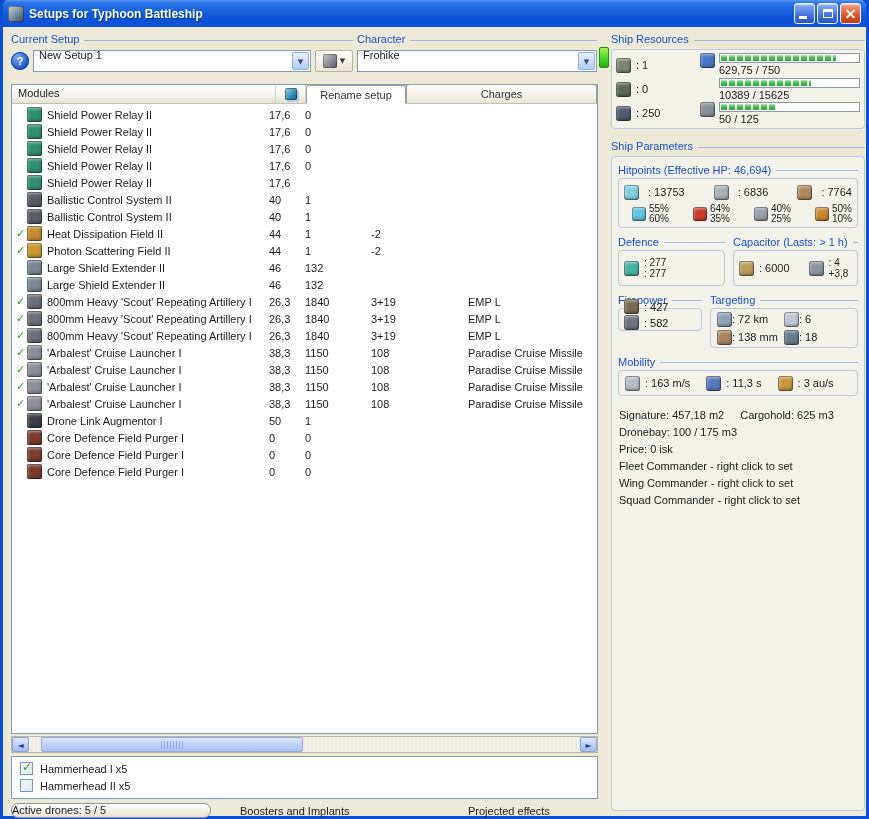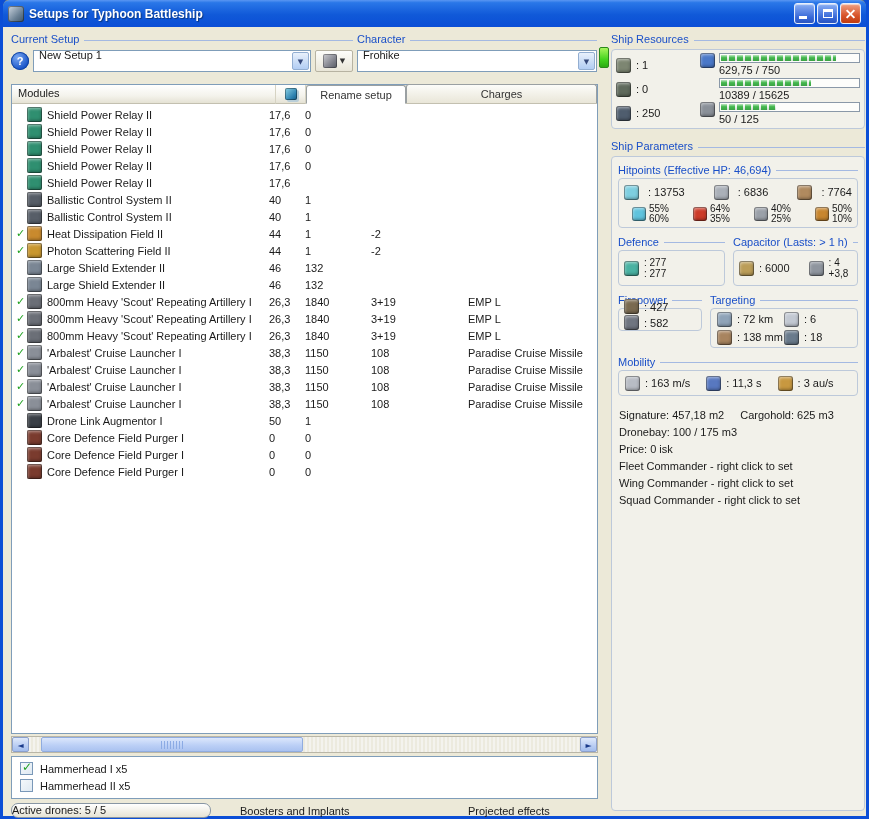--- a/index.html
+++ b/index.html
@@ -119,21 +119,21 @@
   .icon16.sm { width: 14px; height: 14px; }
   .two-col { display: flex; gap: 8px; }
   .col-defence { width: 107px; } .col-cap { flex: 1; } .col-fp { width: 84px; } .col-tgt { flex: 1; }
   .def-box, .cap-box { height: 36px; display: flex; align-items: center; gap: 5px; padding: 0 5px; }
   .stack { display: flex; flex-direction: column; }
   .sv { font-size: 10px; line-height: 11px; }
   .ico-def { background: #49b2a2; } .ico-cap { background: #bb9d58; } .ico-capre { background: #8f959e; }
   .fp-box { height: 23px; display: flex; flex-direction: column; justify-content: flex-end; gap: 1px; padding: 0 5px; }
   .fp-row { display: flex; align-items: center; gap: 5px; }
   .tgt-box { height: 40px; display: grid; grid-template-columns: 1fr 1fr; align-content: center; row-gap: 3px; padding: 0 6px; }
-  .tgt-cell { display: flex; align-items: center; gap: 5px; }
+  .tgt-cell { display: flex; align-items: center; }
   .mob-box { height: 26px; display: flex; align-items: center; gap: 16px; padding: 0 6px; }
   .mob-item { display: flex; align-items: center; gap: 5px; }
   .info { margin-top: 4px; padding: 0 1px; }
   .iline { line-height: 17px; white-space: nowrap; }
   .gap-left { margin-left: 16px; }
 </style>
 </head>
 <body>
 
 <div class="window">

